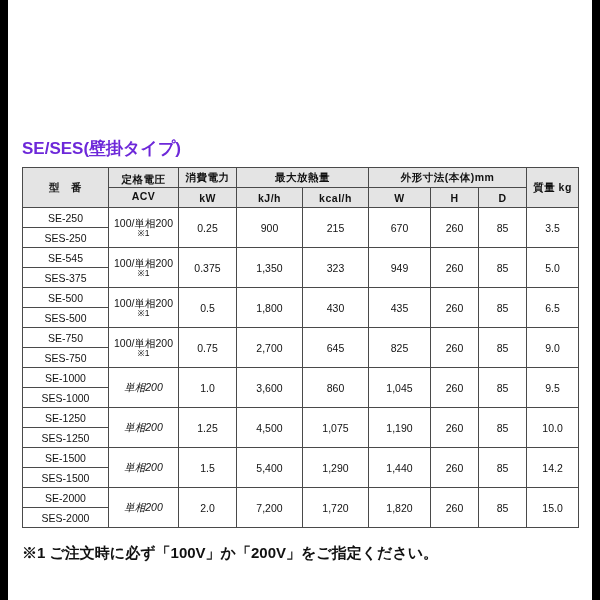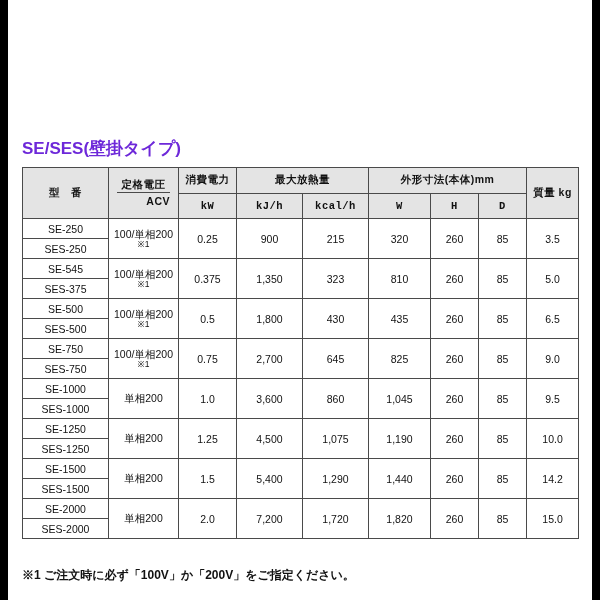--- a/index.html
+++ b/index.html
@@ -74,42 +74,42 @@
     height: 19px;
     color: #111;
   }
   table.spec thead th {
     background: #e4e4e4;
     font-weight: bold;
     font-size: 10.5px;
     letter-spacing: 0.5px;
   }
   .top-head th { height: 17px; }
-  .sub-head th { height: 17px; font-family: Liberation Mono, monospace; }
+  .sub-head th { height: 17px; }
 
   td.model {
     text-align: left;
     padding-left: 8px;
     font-size: 11px;
   }
   td.volt {
     font-size: 10px;
     line-height: 1.05;
     position: relative;
   }
   td.volt .v1 { display: block; }
   td.volt .v2 {
     display: block;
     font-size: 8.5px;
     margin-top: 0px;
   }
-  td.volt.single { font-size: 10.5px; }
+  td.volt.single { font-size: 10.5px; font-style: italic; }
   .footnote {
-    margin-top: 28px;
-    font-size: 12px;
+    margin-top: 16px;
+    font-size: 15px;
     font-weight: bold;
     color: #111;
   }
 </style>
 </head>
 <body>
 
 <div class="page">
   <div class="side-bar left"></div>
   <div class="side-bar right"></div>
@@ -129,23 +129,23 @@
         <col style="width:66px">
         <col style="width:66px">
         <col style="width:62px">
         <col style="width:48px">
         <col style="width:48px">
         <col style="width:52px">
       </colgroup>
       <thead>
         <tr class="top-head">
           <th rowspan="2">型　番</th>
-          <th rowspan="2" style="padding: 8px;">
+          <th rowspan="2" style="padding: 0px;">
               <div style="border-bottom: 1px solid rgb(74, 74, 74); height: 16px; line-height: 16px;">定格電圧</div>
-              <div style="height: 17px; line-height: 17px; text-align: right;">ACV</div>
+              <div style="height: 17px; line-height: 17px;">ACV</div>
             </th>
           <th>消費電力</th>
           <th colspan="2">最大放熱量</th>
           <th colspan="3">外形寸法(本体)mm</th>
           <th rowspan="2">質量 kg</th>
         </tr>
         <tr class="sub-head">
           <th>kW</th>
           <th>kJ/h</th>
           <th>kcal/h</th>
@@ -158,38 +158,38 @@
       <tbody>
           <tr>
             <td class="model">SE-250</td>
             <td class="volt" rowspan="2">
               <span class="v1">100/単相200</span>
               <span class="v2">※1</span>
             </td>
             <td rowspan="2">0.25</td>
             <td rowspan="2">900</td>
             <td rowspan="2">215</td>
-            <td rowspan="2">320</td>
+            <td rowspan="2">670</td>
             <td rowspan="2">260</td>
             <td rowspan="2">85</td>
             <td rowspan="2">3.5</td>
           </tr>
           <tr>
             <td class="model">SES-250</td>
           </tr>
           <tr>
             <td class="model">SE-545</td>
             <td class="volt" rowspan="2">
               <span class="v1">100/単相200</span>
               <span class="v2">※1</span>
             </td>
             <td rowspan="2">0.375</td>
             <td rowspan="2">1,350</td>
             <td rowspan="2">323</td>
-            <td rowspan="2">810</td>
+            <td rowspan="2">949</td>
             <td rowspan="2">260</td>
             <td rowspan="2">85</td>
             <td rowspan="2">5.0</td>
           </tr>
           <tr>
             <td class="model">SES-375</td>
           </tr>
           <tr>
             <td class="model">SE-500</td>
             <td class="volt" rowspan="2">

